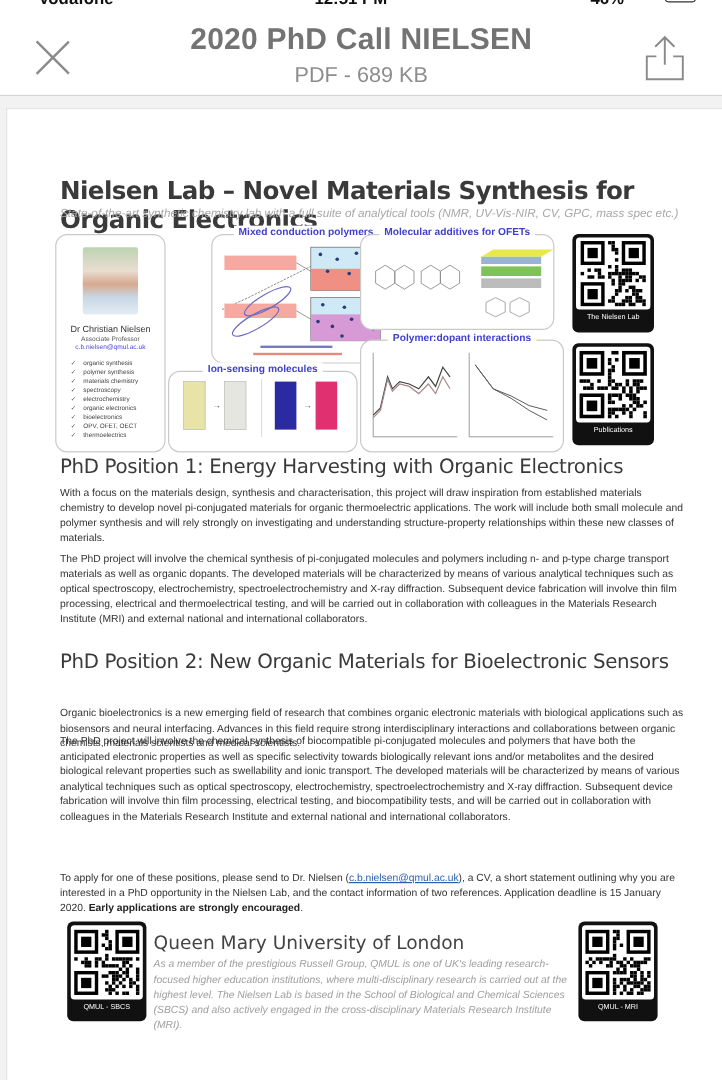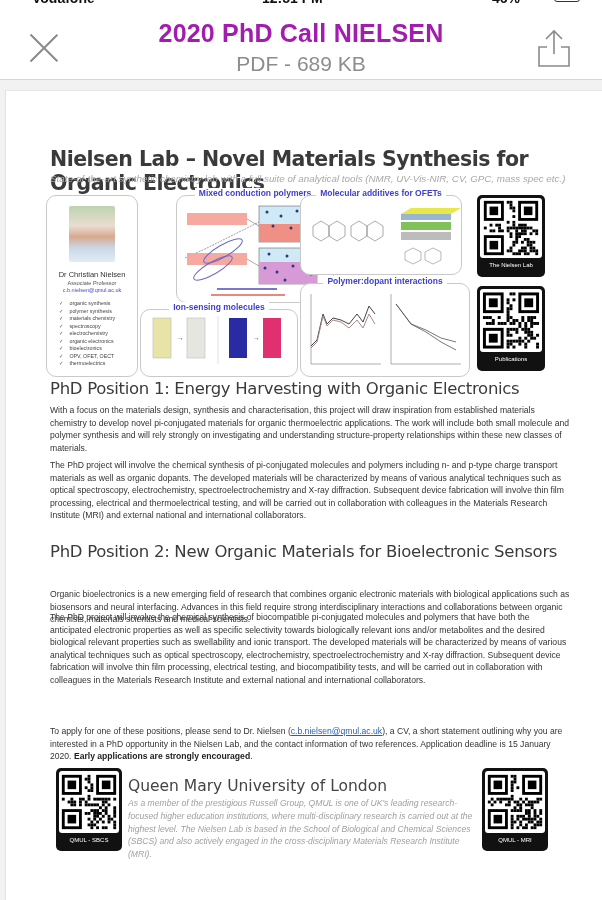--- a/index.html
+++ b/index.html
@@ -12,22 +12,22 @@
   .statusbar .time { position: absolute; left: 262px; top: 0; }
   .statusbar .battery { position: absolute; left: 492px; top: 0; }
   .statusbar .batt-icon { position: absolute; left: 554px; top: 0; width: 26px; height: 12px; border: 1.5px solid #333; border-radius: 3px; }
 
   
   .header { position: absolute; left: 0; top: 8px; width: 602px; height: 72px; background: #fff; border-bottom: 1px solid #d6d6d6; }
   .close-btn { position: absolute; left: 28px; top: 24px; width: 32px; height: 32px; cursor: pointer; }
   .close-btn::before, .close-btn::after { content: ""; position: absolute; left: 15px; top: -3px; width: 1.6px; height: 38px; background: #8a8a8a; }
   .close-btn::before { transform: rotate(45deg); }
   .close-btn::after { transform: rotate(-45deg); }
-  .title { position: absolute; left: 0; width: 602px; top: 11px; text-align: center; font-size: 25px; font-weight: bold; color: #a21caf; letter-spacing: 0.2px; }
-  .subtitle { position: absolute; left: 0; width: 602px; top: 44px; text-align: center; font-size: 21px; color: #8d8d8d; }
+  .title { position: absolute; left: 0; width: 602px; top: 11px; text-align: center; font-size: 25px; font-weight: bold; color: #737373; letter-spacing: 0.2px; }
+  .subtitle { position: absolute; left: 0; width: 602px; top: 44px; text-align: center; font-size: 18px; color: #8d8d8d; }
   .share-btn { position: absolute; left: 535px; top: 20px; width: 38px; height: 40px; cursor: pointer; }
 
   
   .viewer { position: absolute; left: 0; top: 80px; width: 602px; height: 820px; background: #f2f2f2; }
   .page { position: absolute; left: 5px; top: 10px; width: 597px; height: 820px; background: #ffffff; border-left: 1px solid #e2e2e2; border-top: 1px solid #e6e6e6; }
 
   .doc-title { position: absolute; left: 44px; top: 56px; font-size: 20.5px; color: #3a3a3a; font-family: "DejaVu Sans", sans-serif; font-weight: bold; letter-spacing: -0.5px; }
   .doc-subtitle { position: absolute; left: 44px; top: 82px; font-size: 9.8px; color: #a8a8a8; font-style: italic; }
 
   .card { position: absolute; border: 1.5px solid #c9c9c9; border-radius: 10px; background: #fff; }

